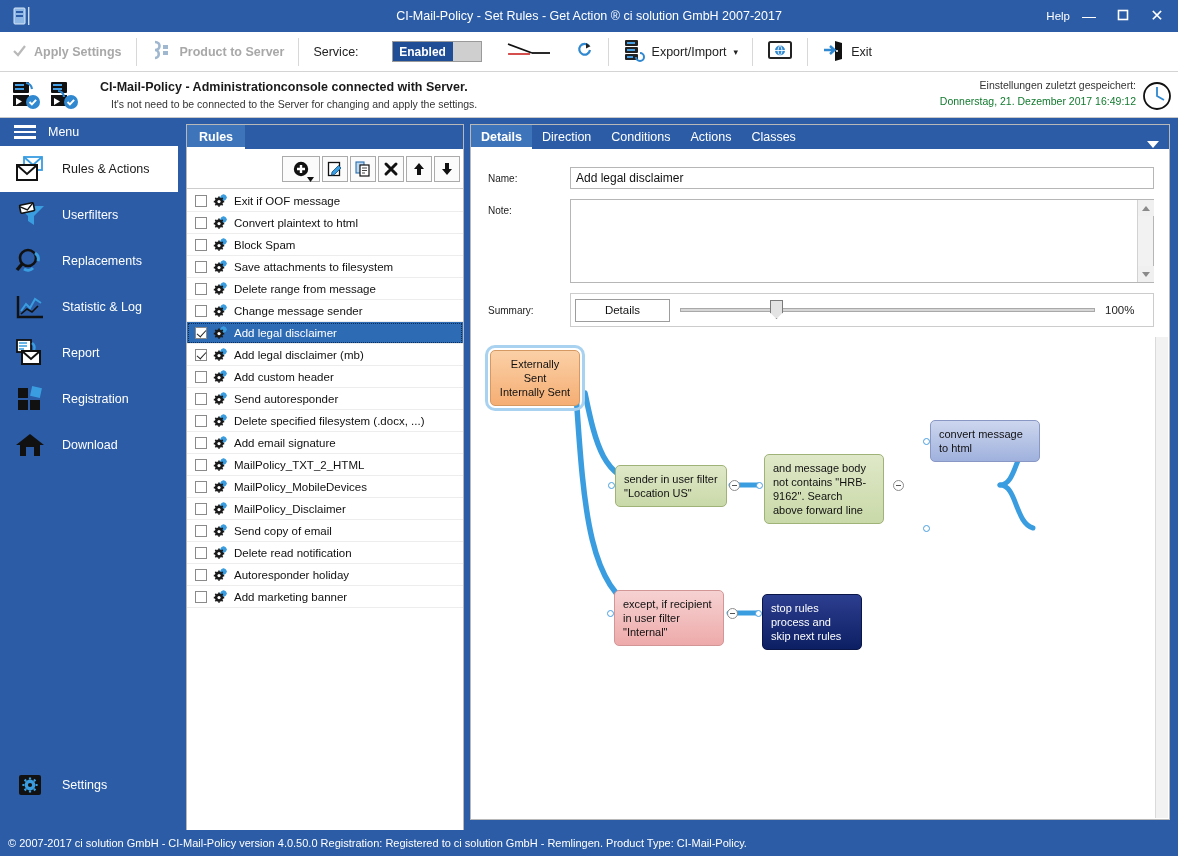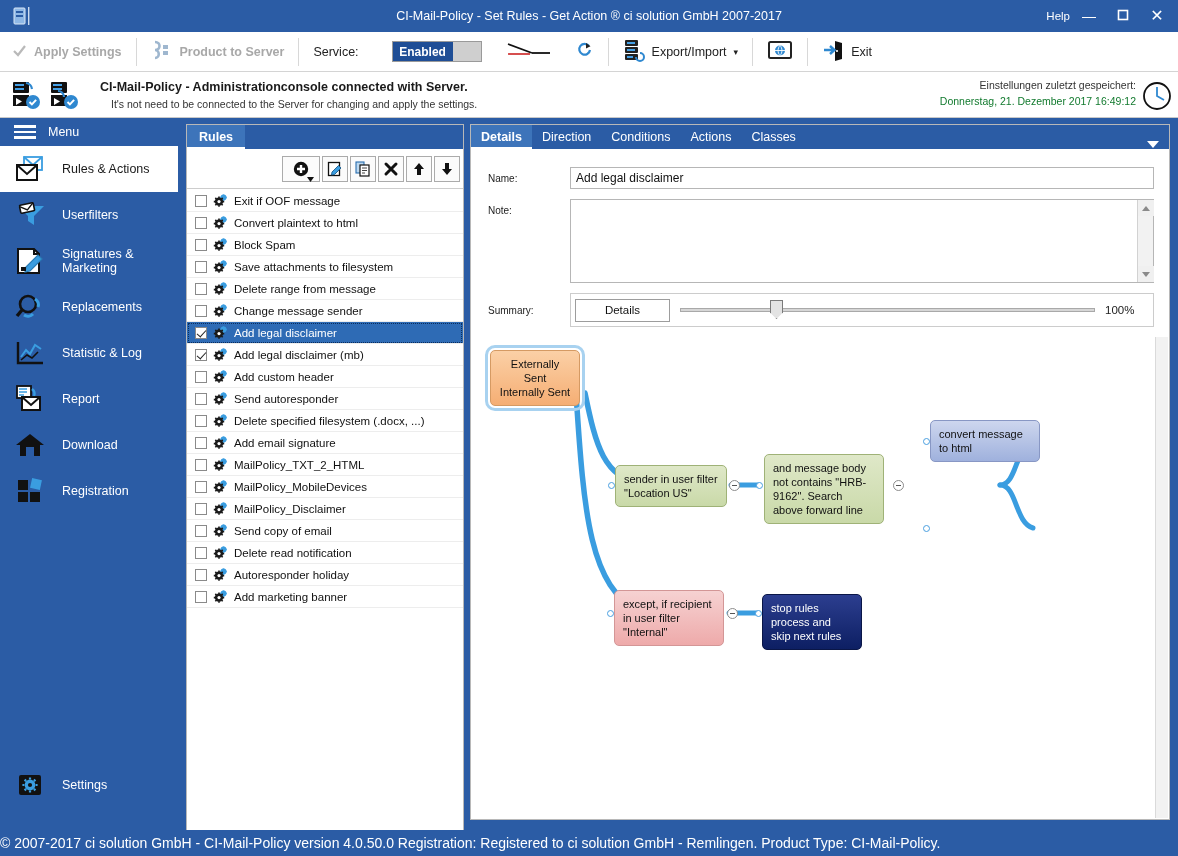--- a/index.html
+++ b/index.html
@@ -236,21 +236,21 @@
     border:1px solid #4a9fe0; background:#fff;
   }
   #diagram-vscroll{
     position:absolute; right:1px; top:212px; bottom:1px; width:13px;
     background:#f2f2f2; border-left:1px solid #dadada;
   }
 
   
   #footer{
     position:absolute; left:0; bottom:0; width:1178px; height:26px;
-    background:#2b5ca5; color:#ffffff; font-size:14px; line-height:26px; 
+    background:#2b5ca5; color:#ffffff; font-size:11px; line-height:26px; padding-left:8px;
     white-space:nowrap;
   }
 </style>
 </head>
 <body>
 
 <div id="titlebar">
   <span class="app-icon">
     <svg width="22" height="22" viewBox="0 0 22 22">
       <rect x="4" y="3" width="11" height="16" rx="1" fill="#8fb8e6" stroke="#dbe8f7"></rect>
@@ -419,31 +419,20 @@
     <span class="ico">
       <svg width="32" height="26" viewBox="0 0 32 26">
         <path d="M3 4 L29 4 L19 14 L19 23 L13 19 L13 14 Z" fill="#3a9de0"></path>
         <rect x="5" y="2" width="14" height="8" rx="1" fill="#fff" stroke="#111" stroke-width="1.6" transform="rotate(-12 12 6)"></rect>
         <path d="M5 3 L12 8 L19 2" fill="none" stroke="#111" stroke-width="1.4" transform="rotate(-12 12 6)"></path>
       </svg>
     </span>
     <span>Userfilters</span>
   </div>
 
-  <div class="side-item">
-    <span class="ico">
-      <svg width="32" height="28" viewBox="0 0 32 28">
-        <path d="M3 2 h16 l5 5 v19 h-21 z" fill="#fff" stroke="#111" stroke-width="2"></path>
-        <path d="M19 2 v5 h5" fill="none" stroke="#111" stroke-width="2"></path>
-        <path d="M11 20 l12 -12 l4 4 l-12 12 l-5 1 z" fill="#3a9de0" stroke="#2a7cb5" stroke-width="1.2"></path>
-        <rect x="6" y="20" width="5" height="4" fill="#111"></rect>
-      </svg>
-    </span>
-    <span>Signatures &amp; Marketing</span>
-  </div>
 
   <div class="side-item">
     <span class="ico">
       <svg width="32" height="28" viewBox="0 0 32 28">
         <circle cx="13" cy="11" r="8" fill="none" stroke="#111" stroke-width="2.6"></circle>
         <path d="M7 17 L2 23" stroke="#111" stroke-width="3.4"></path>
         <path d="M20 6 a7 7 0 0 1 3 8" fill="none" stroke="#3a9de0" stroke-width="3"></path>
         <path d="M9 22 a7 7 0 0 0 9 -1" fill="none" stroke="#3a9de0" stroke-width="3"></path>
       </svg>
     </span>
@@ -469,38 +458,38 @@
         <path d="M17 4 a6 6 0 0 1 2 7" fill="none" stroke="#3a9de0" stroke-width="2.4"></path>
         <rect x="7" y="12" width="18" height="13" fill="#fff" stroke="#111" stroke-width="2"></rect>
         <path d="M7 12 L16 20 L25 12" fill="none" stroke="#111" stroke-width="2"></path>
       </svg>
     </span>
     <span>Report</span>
   </div>
 
   <div class="side-item">
     <span class="ico">
-      <svg width="32" height="26" viewBox="0 0 32 26">
-        <path d="M15 2 L29 13 L25 13 L25 24 L5 24 L5 13 L1 13 Z" fill="#111"></path>
-        <rect x="11" y="15" width="8" height="9" fill="#2b5ca5"></rect>
-      </svg>
-    </span>
-    <span>Download</span>
-  </div>
-
-  <div class="side-item">
-    <span class="ico">
       <svg width="30" height="26" viewBox="0 0 30 26">
         <rect x="2" y="2" width="10" height="10" fill="#111"></rect>
         <rect x="2" y="14" width="10" height="10" fill="#111"></rect>
         <rect x="14" y="14" width="10" height="10" fill="#111"></rect>
         <rect x="15" y="1" width="10" height="10" fill="#3a9de0" transform="rotate(12 20 6)"></rect>
       </svg>
     </span>
     <span>Registration</span>
+  </div>
+
+  <div class="side-item">
+    <span class="ico">
+      <svg width="32" height="26" viewBox="0 0 32 26">
+        <path d="M15 2 L29 13 L25 13 L25 24 L5 24 L5 13 L1 13 Z" fill="#111"></path>
+        <rect x="11" y="15" width="8" height="9" fill="#2b5ca5"></rect>
+      </svg>
+    </span>
+    <span>Download</span>
   </div>
 
   <div class="side-item" id="side-settings">
     <span class="ico">
       <svg width="30" height="26" viewBox="0 0 30 26">
         <rect x="3" y="3" width="22" height="20" rx="2" fill="#111"></rect>
         <circle cx="14" cy="13" r="5.4" fill="#3a9de0"></circle>
         <circle cx="14" cy="13" r="2.1" fill="#111"></circle>
         <path d="M14 5.4 v2 M14 18.6 v2 M6.4 13 h2 M19.6 13 h2 M8.6 7.6 l1.5 1.5 M17.9 16.9 l1.5 1.5 M19.4 7.6 l-1.5 1.5 M10.1 16.9 l-1.5 1.5" stroke="#3a9de0" stroke-width="2.2"></path>
       </svg>

